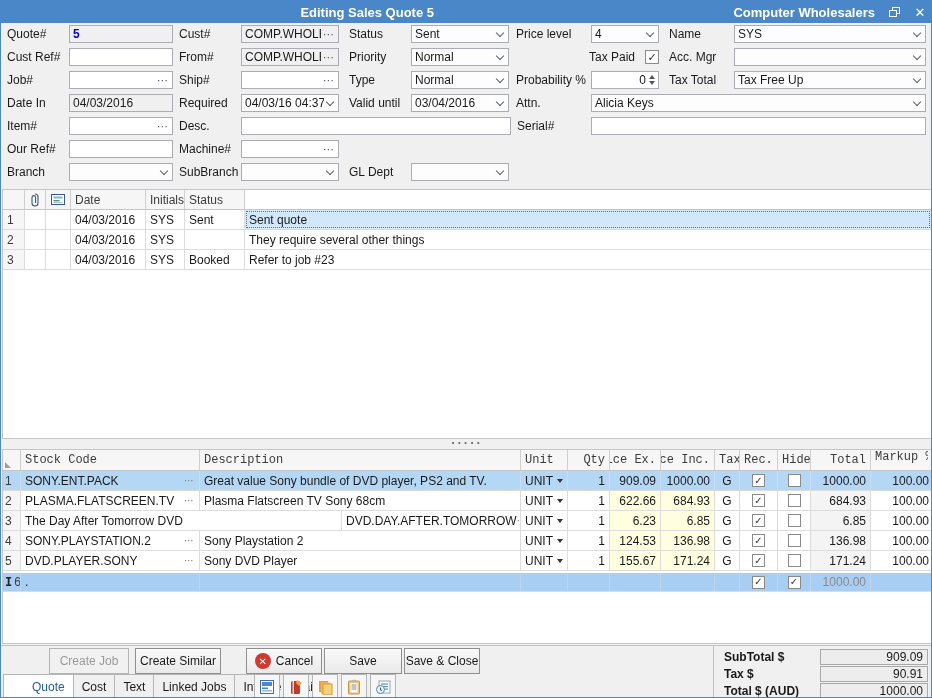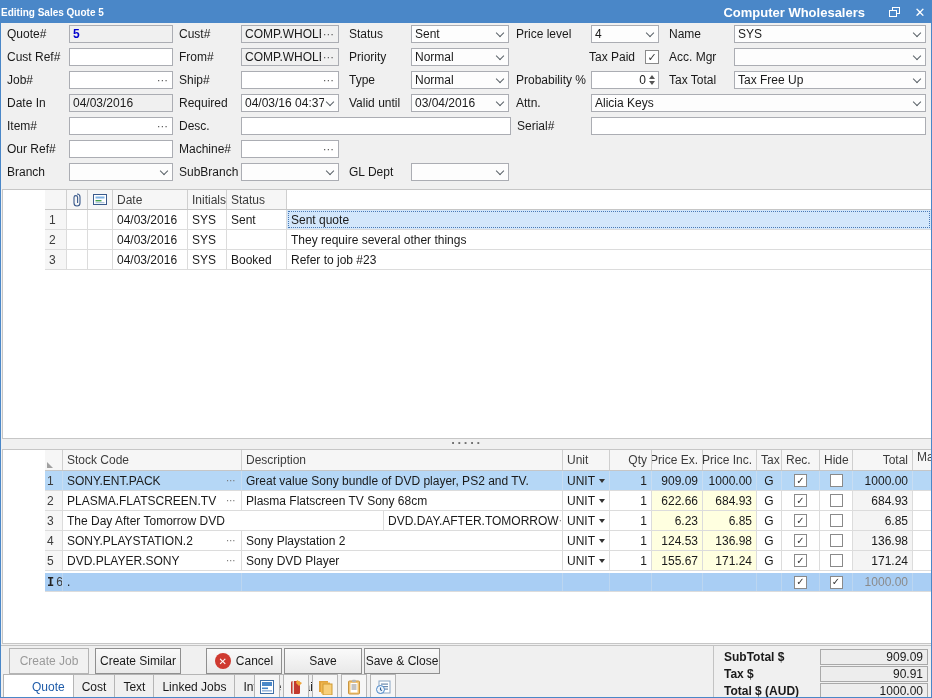--- a/index.html
+++ b/index.html
@@ -4,22 +4,22 @@
 <style>
   * { margin:0; padding:0; box-sizing:border-box; }
   html,body { background:#d8d8d8; }
   body { font-family:"Liberation Sans","DejaVu Sans",sans-serif; font-size:12px; color:#1a1a1a; }
   .window { position:relative; width:932px; height:698px; background:#f0f0f0;
             border:1px solid #4a87c8; overflow:hidden; }
 
   
   .titlebar { position:absolute; left:0; top:0; width:932px; height:22px; background:#4a87c8;
               display:flex; align-items:center; color:#fff; }
-  .tb-title { font-size:10px; font-weight:bold; flex:1; }
-  .tb-app   { font-size:13px; font-weight:bold; margin-right:16px; }
+  .tb-title { font-size:13px; font-weight:bold; flex:1;text-align:center; }
+  .tb-app   { font-size:13px; font-weight:bold; margin-right:6px; }
   .tb-btn   { width:26px; height:22px; display:flex; align-items:center; justify-content:center; cursor:default; }
   .restore  { position:relative; width:11px; height:10px; }
   .restore .sq1 { position:absolute; right:0; top:0; width:8px; height:7px; border:1px solid #fff; }
   .restore .sq2 { position:absolute; left:0; bottom:0; width:8px; height:7px; border:1px solid #fff; background:#4a87c8; }
   .closex { font-size:13px; font-weight:bold; }
 
   
   .lbl { position:absolute; height:18px; line-height:18px; white-space:nowrap; }
   .fld { position:absolute; height:18px; line-height:16px; background:#fff; border:1px solid #abadb3;
          padding:0 3px; overflow:hidden; white-space:nowrap; display:flex; align-items:center; }
@@ -32,58 +32,58 @@
   .dd { background:#fdfdfd; }
   .cb { width:14px; height:14px; background:#fff; border:1px solid #8a8a8a; display:flex;
         align-items:center; justify-content:center; font-size:11px; font-weight:bold; color:#333; }
   .spin { flex:none; display:flex; flex-direction:column; margin-left:3px; }
   .spin i { width:0; height:0; border-left:3px solid transparent; border-right:3px solid transparent; }
   .spin .up { border-bottom:4px solid #555; margin-bottom:2px; }
   .spin .dn { border-top:4px solid #555; }
 
   
   .grid { position:absolute; background:#fff; border:1px solid #c6c6c6; }
-  .grow { display:flex; border-bottom:1px solid #dcdcdc;margin-left:42px; }
+  .grow { display:flex; border-bottom:1px solid #dcdcdc; }
   .gc { border-right:1px solid #dcdcdc; padding:0 4px; height:19px; line-height:18px; overflow:hidden;
         white-space:nowrap; flex:none; display:flex; align-items:center; }
   .ghead .gc { background:#f6f6f6; border-right:1px solid #cfcfcf; color:#3c3c3c; }
   .ghead { border-bottom:1px solid #c6c6c6; }
   .num { background:#f6f6f6; color:#3c3c3c; justify-content:flex-start; }
   .r { justify-content:flex-end; text-align:center; }
   .c { justify-content:center; text-align:center; }
   
   .ccol-num{width:22px}.ccol-clip{width:21px}.ccol-note{width:25px}.ccol-date{width:75px}
   .ccol-init{width:39px}.ccol-status{width:60px}.ccol-comment{flex:1 1 auto; border-right:none;}
   .csel { background:#d3e7fb; outline:1px dotted #4a7ab5; outline-offset:-2px; }
   
   .col-numi{width:18px; padding:0 2px;} .col-stock{width:179px}.col-desc{width:321px}.col-unit{width:47px}
   .col-qty{width:42px}.col-pex{width:51px}.col-pinc{width:54px}.col-tax{width:25px}
   .col-rec{width:38px}.col-hide{width:33px}.col-total{width:60px}.col-markup{width:62px; border-right:none;}
-  .ihead .gc { height:20px; }
+  .ihead .gc { height:20px;font-family:Liberation Mono, monospace; }
   .markup-h { display:block; line-height:13px; height:20px; overflow:hidden; text-align:right; padding-top:1px; }
   .y { background:#ffffe0; }
   .tot { background:#f4f4f4; }
   .sel .gc { background:#b5d7f6 !important; border-right-color:#c8ddf2; }
   .editrow .gc { background:#a9cef4 !important; border-right-color:#bcd6f0; height:18px; }
   .editrow .gc.col-total { color:#8a8a8a; }
   .gcb { width:13px; height:13px; background:#fff; border:1px solid #8a8a8a; display:flex; align-items:center;
          justify-content:center; font-size:10px; font-weight:bold; color:#333; margin:0 auto; }
   .unit-arrow { width:0; height:0; border-left:3px solid transparent; border-right:3px solid transparent;
                 border-top:4px solid #333; margin-left:auto; }
   .cell-ell { margin-left:auto; color:#777; font-size:10px; letter-spacing:1px; }
   .corner-tri { width:0; height:0; border-top:6px solid transparent; border-left:6px solid #a0a0a0; margin:auto 0 2px 0; }
   .ibeam { font-family:"DejaVu Sans Mono",monospace; font-weight:bold; color:#222; margin-right:2px; }
   .splitter { position:absolute; left:0; top:437px; width:932px; height:11px; text-align:center;
               color:#707070; font-weight:bold; letter-spacing:2px; line-height:9px; font-size:13px; cursor:row-resize; }
 
   
   .bottombar { position:absolute; left:0; top:644px; width:932px; height:54px; background:#f0f0f0;
                border-top:1px solid #c3c3c3; }
   .btn { position:absolute; top:2px; height:26px; border:1px solid #8f8f8f; background:linear-gradient(#fafafa,#e9e9e9);
-         display:flex; align-items:center; justify-content:center; font-size:12px; cursor:default; }
+         display:flex; align-items:center; justify-content:center; font-size:12px; cursor:default;margin-left:40px; }
   .btn.disabled { color:#9a9a9a; border-color:#b4b4b4; background:#f1f1f1; }
   .cancel-ico { width:16px; height:16px; border-radius:50%; background:#cf3a30; color:#fff; font-size:10px;
                 font-weight:bold; display:flex; align-items:center; justify-content:center; margin-right:5px; }
   .tabs { position:absolute; left:2px; top:28px; display:flex; }
   .tab { height:25px; border:1px solid #b5b5b5; margin-right:-1px; padding:0 8px; display:flex;
          align-items:center; background:#f0f0f0; cursor:default; }
   .tab.active { background:#fff; color:#1f5ca9;padding-left:28px; }
   .tabicon { position:absolute; top:28px; width:26px; height:25px; border:1px solid #b5b5b5; background:#f6f6f6;
              display:flex; align-items:center; justify-content:center; cursor:default; }
   .totals { position:absolute; left:712px; top:0; width:220px; height:54px; border-left:1px solid #c3c3c3; }

